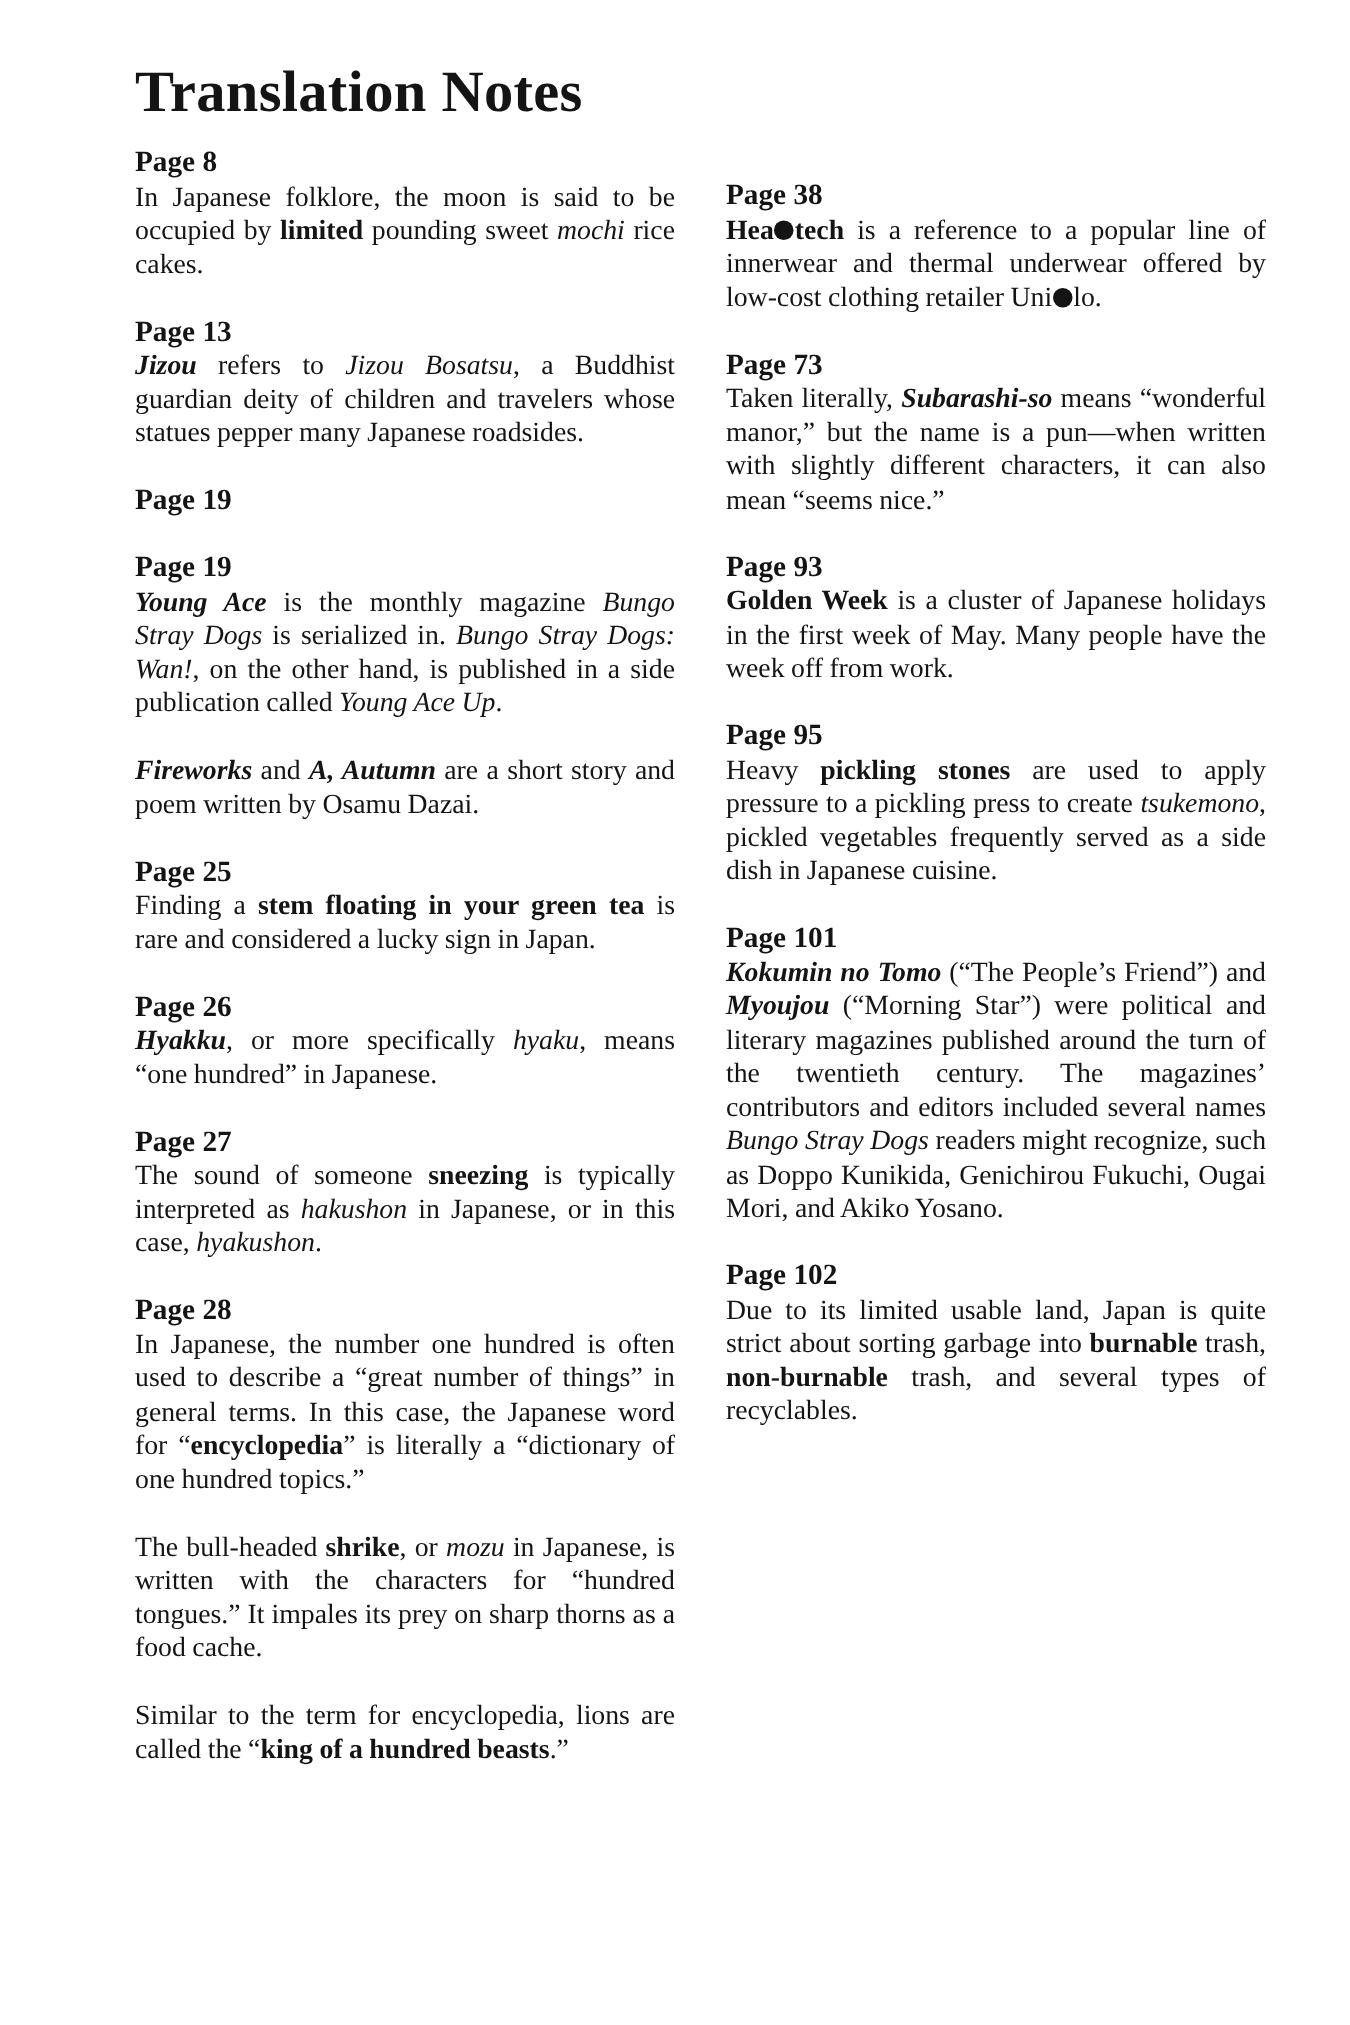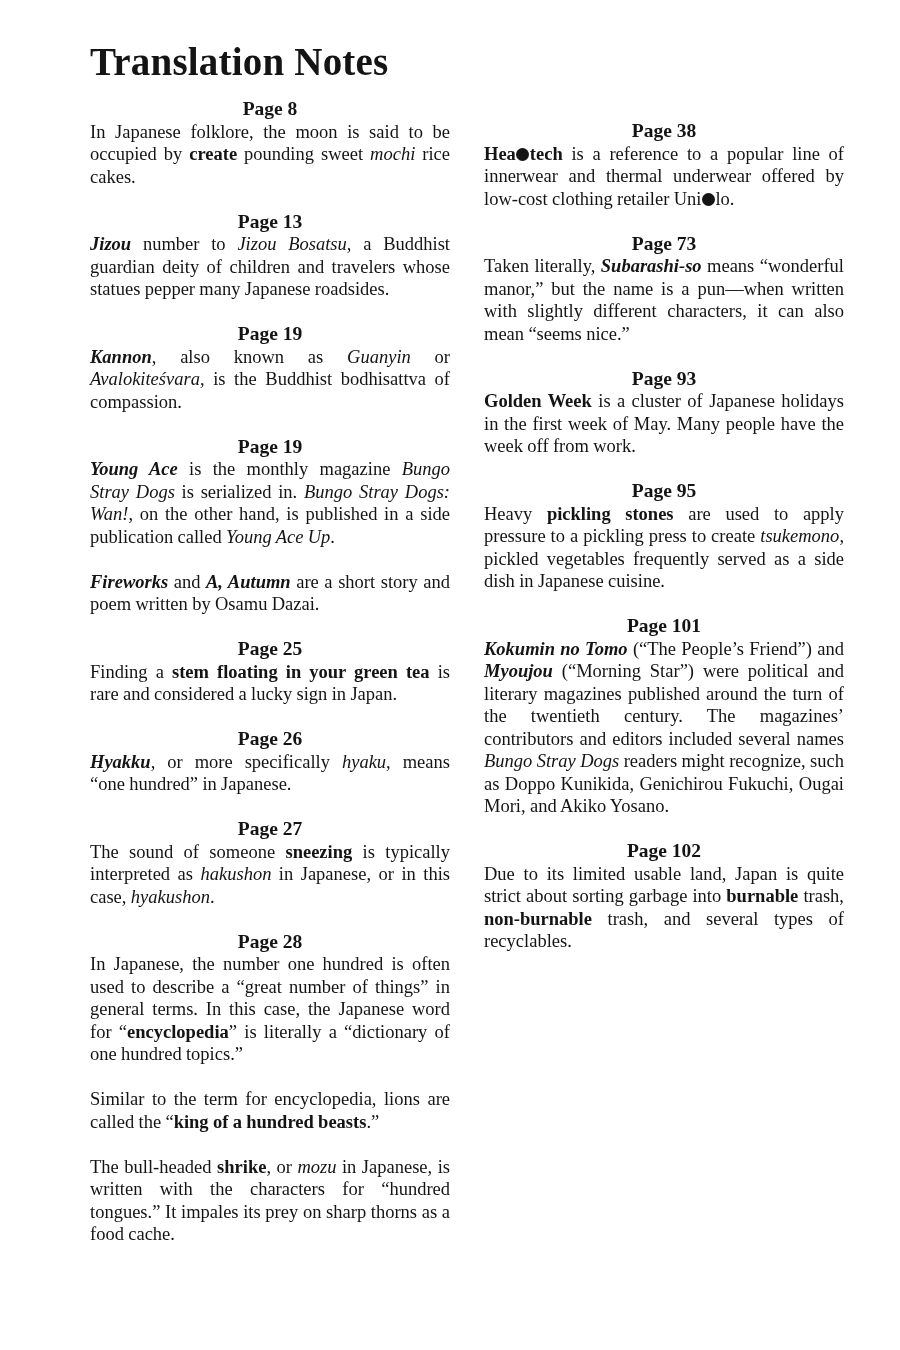--- a/index.html
+++ b/index.html
@@ -29,21 +29,20 @@
   .col-left { left: 90px; top: 98px; }
   .col-right { left: 484px; top: 120px; }
   .note {
     margin: 0 0 22.5px 0;
   }
   .note-heading {
     font-weight: 700;
     font-size: 19.5px;
     line-height: 22.5px;
     margin: 0;
-    text-align: center;
   }
   .note-body {
     font-size: 18.5px;
     line-height: 22.5px;
     text-align: justify;
     margin: 0;
     word-spacing: -0.3px;
   }
   .para + .para { margin-top: 22.5px; }
   b { font-weight: 700; }
@@ -60,29 +59,28 @@
   }
 </style>
 </head>
 <body>
 
 <h1 class="page-title">Translation Notes</h1>
 
 <div class="column col-left">
     <section class="note">
       <h2 class="note-heading">Page 8</h2>
-      <p class="note-body para"><span>In Japanese folklore, the moon is said to be occupied by </span><b>create</b><span> pounding sweet </span><i>mochi</i><span> rice cakes.</span></p>
+      <p class="note-body para"><span>In Japanese folklore, the moon is said to be occupied by </span><b>limited</b><span> pounding sweet </span><i>mochi</i><span> rice cakes.</span></p>
     </section>
     <section class="note">
       <h2 class="note-heading">Page 13</h2>
-      <p class="note-body para"><span class="bi">Jizou</span><span> number to </span><i>Jizou Bosatsu</i><span>, a Buddhist guardian deity of children and travelers whose statues pepper many Japanese roadsides.</span></p>
+      <p class="note-body para"><span class="bi">Jizou</span><span> refers to </span><i>Jizou Bosatsu</i><span>, a Buddhist guardian deity of children and travelers whose statues pepper many Japanese roadsides.</span></p>
     </section>
     <section class="note">
       <h2 class="note-heading">Page 19</h2>
-      <p class="note-body para"><span class="bi">Kannon</span><span>, also known as </span><i>Guanyin</i><span> or </span><i>Avalokiteśvara</i><span>, is the Buddhist bodhisattva of compassion.</span></p>
     </section>
     <section class="note">
       <h2 class="note-heading">Page 19</h2>
       <p class="note-body para"><span class="bi">Young Ace</span><span> is the monthly magazine </span><i>Bungo Stray Dogs</i><span> is serialized in. </span><i>Bungo Stray Dogs: Wan!</i><span>, on the other hand, is published in a side publication called </span><i>Young Ace Up</i><span>.</span></p>
       <p class="note-body para"><span class="bi">Fireworks</span><span> and </span><span class="bi">A, Autumn</span><span> are a short story and poem written by Osamu Dazai.</span></p>
     </section>
     <section class="note">
       <h2 class="note-heading">Page 25</h2>
       <p class="note-body para"><span>Finding a </span><b>stem floating in your green tea</b><span> is rare and considered a lucky sign in Japan.</span></p>
     </section>
@@ -90,22 +88,22 @@
       <h2 class="note-heading">Page 26</h2>
       <p class="note-body para"><span class="bi">Hyakku</span><span>, or more specifically </span><i>hyaku</i><span>, means “one hundred” in Japanese.</span></p>
     </section>
     <section class="note">
       <h2 class="note-heading">Page 27</h2>
       <p class="note-body para"><span>The sound of someone </span><b>sneezing</b><span> is typically interpreted as </span><i>hakushon</i><span> in Japanese, or in this case, </span><i>hyakushon</i><span>.</span></p>
     </section>
     <section class="note">
       <h2 class="note-heading">Page 28</h2>
       <p class="note-body para"><span>In Japanese, the number one hundred is often used to describe a “great number of things” in general terms. In this case, the Japanese word for “</span><b>encyclopedia</b><span>” is literally a “dictionary of one hundred topics.”</span></p>
+      <p class="note-body para"><span>The bull-headed </span><b>shrike</b><span>, or </span><i>mozu</i><span> in Japanese, is written with the characters for “hundred tongues.” It impales its prey on sharp thorns as a food cache.</span></p>
       <p class="note-body para"><span>Similar to the term for encyclopedia, lions are called the “</span><b>king of a hundred beasts</b><span>.”</span></p>
-      <p class="note-body para"><span>The bull-headed </span><b>shrike</b><span>, or </span><i>mozu</i><span> in Japanese, is written with the characters for “hundred tongues.” It impales its prey on sharp thorns as a food cache.</span></p>
     </section>
   </div>
 <div class="column col-right">
     <section class="note">
       <h2 class="note-heading">Page 38</h2>
       <p class="note-body para"><b>Hea</b><span class="censor"></span><b>tech</b><span> is a reference to a popular line of innerwear and thermal underwear offered by low-cost clothing retailer Uni</span><span class="censor"></span><span>lo.</span></p>
     </section>
     <section class="note">
       <h2 class="note-heading">Page 73</h2>
       <p class="note-body para"><span>Taken literally, </span><span class="bi">Subarashi-so</span><span> means “wonderful manor,” but the name is a pun—when written with slightly different characters, it can also mean “seems nice.”</span></p>

